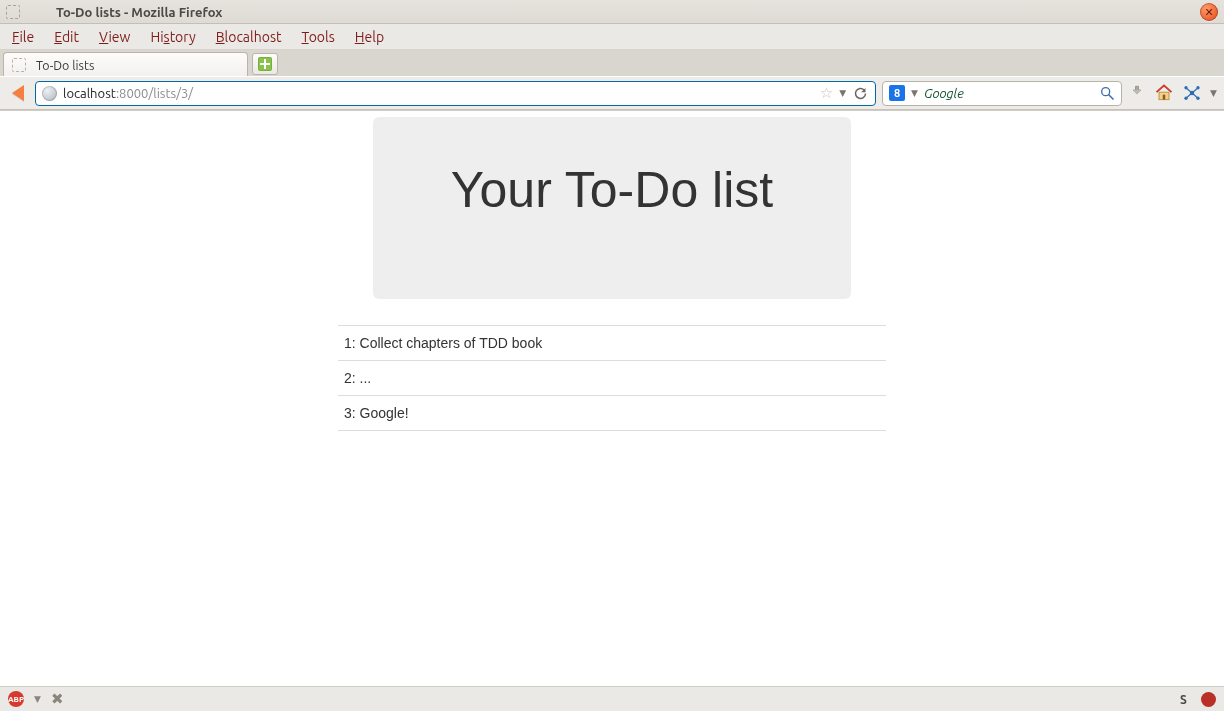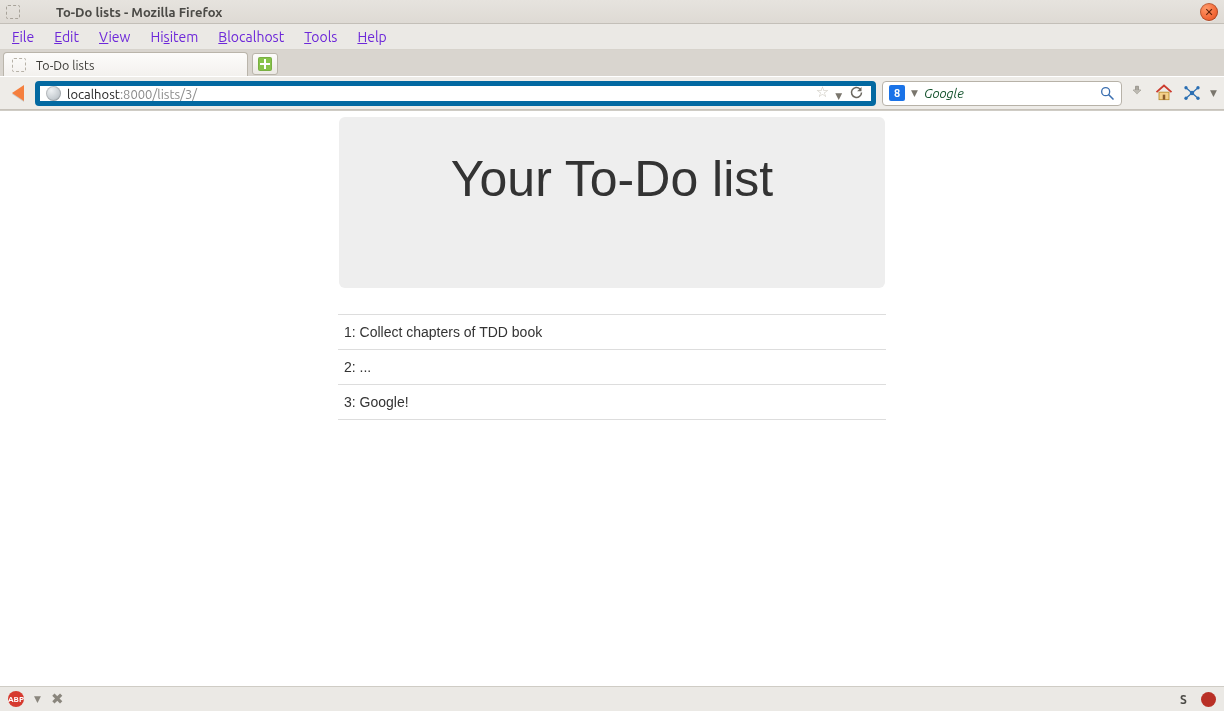--- a/index.html
+++ b/index.html
@@ -54,21 +54,21 @@
   
   .menubar {
     height:26px;
     background:#ebe9e5;
     border-bottom:1px solid #d7d3cc;
     display:flex;
     align-items:center;
     padding:0 4px;
     gap:4px;
     font-size:14px;
-    color:#6d28d9;
+    color:#7f1d1d;
   }
   .menubar .menuitem { padding:3px 8px; border-radius:3px; cursor:pointer;}
   .menubar .menuitem .ul { text-decoration: underline; }
 
   
   .tabstrip {
     height:26px;
     background:#d9d5cf;
     display:flex;
     align-items:flex-end;
@@ -139,24 +139,24 @@
     width:0;height:0;
     border-top:8px solid transparent;
     border-bottom:8px solid transparent;
     border-right:12px solid #f57f3e;
     filter: drop-shadow(0 1px 0 rgba(0,0,0,.15));
   }
   .urlbar {
     flex:1;
     height:25px;
     background:#fff;
-    border:5px solid #0369a1;
+    border:1px solid #0369a1;
     border-radius:4px;
     display:flex;
-    align-items:flex-end;
+    align-items:center;
     padding:0 6px;
     gap:6px;
     font-size:13px;
     color:#555;
     cursor:text;
   }
   .urlbar .globe {
     width:15px;height:15px;border-radius:50%;
     background: radial-gradient(circle at 35% 30%, #eef1f3,#c6ccd1 60%,#9aa1a6);
     box-shadow: inset 0 0 0 1px rgba(0,0,0,.15);
@@ -225,25 +225,25 @@
 
   
   .viewport {
     position:absolute;
     top:110px; bottom:25px; left:0; right:0;
     background:#ffffff;
     overflow:auto;
     border-top:1px solid #cfccc5;
   }
   .jumbotron {
-    width:546px;
+    width:478px;
     margin:6px auto 0 auto;
     background:#eeeeee;
     border-radius:6px;
-    padding:19px 30px 50px 30px;
+    padding:30px 30px 50px 30px;
     text-align:center;
   }
   .jumbotron h1{
     margin:14px 0 30px 0;
     font-weight:400;
     font-size:50px;
     color:#333;
     font-family: "Helvetica Neue", Arial, sans-serif;
   }
   .todo-input {
@@ -314,21 +314,21 @@
 <div class="titlebar">
   <div class="favicon"></div>
   <div class="title">To-Do lists - Mozilla Firefox</div>
   <div class="close">✕</div>
 </div>
 
 <div class="menubar">
   <div class="menuitem"><span class="ul">F</span><span>ile</span></div>
   <div class="menuitem"><span class="ul">E</span><span>dit</span></div>
   <div class="menuitem"><span class="ul">V</span><span>iew</span></div>
-  <div class="menuitem"><span>Hi</span><span class="ul">s</span><span>item</span></div>
+  <div class="menuitem"><span>Hi</span><span class="ul">s</span><span>tory</span></div>
   <div class="menuitem"><span class="ul">B</span><span>localhost</span></div>
   <div class="menuitem"><span class="ul">T</span><span>ools</span></div>
   <div class="menuitem"><span class="ul">H</span><span>elp</span></div>
 </div>
 
 <div class="tabstrip">
   <div class="tab">
     <div class="tab-favicon"></div>
     <span>To-Do lists</span>
   </div>

